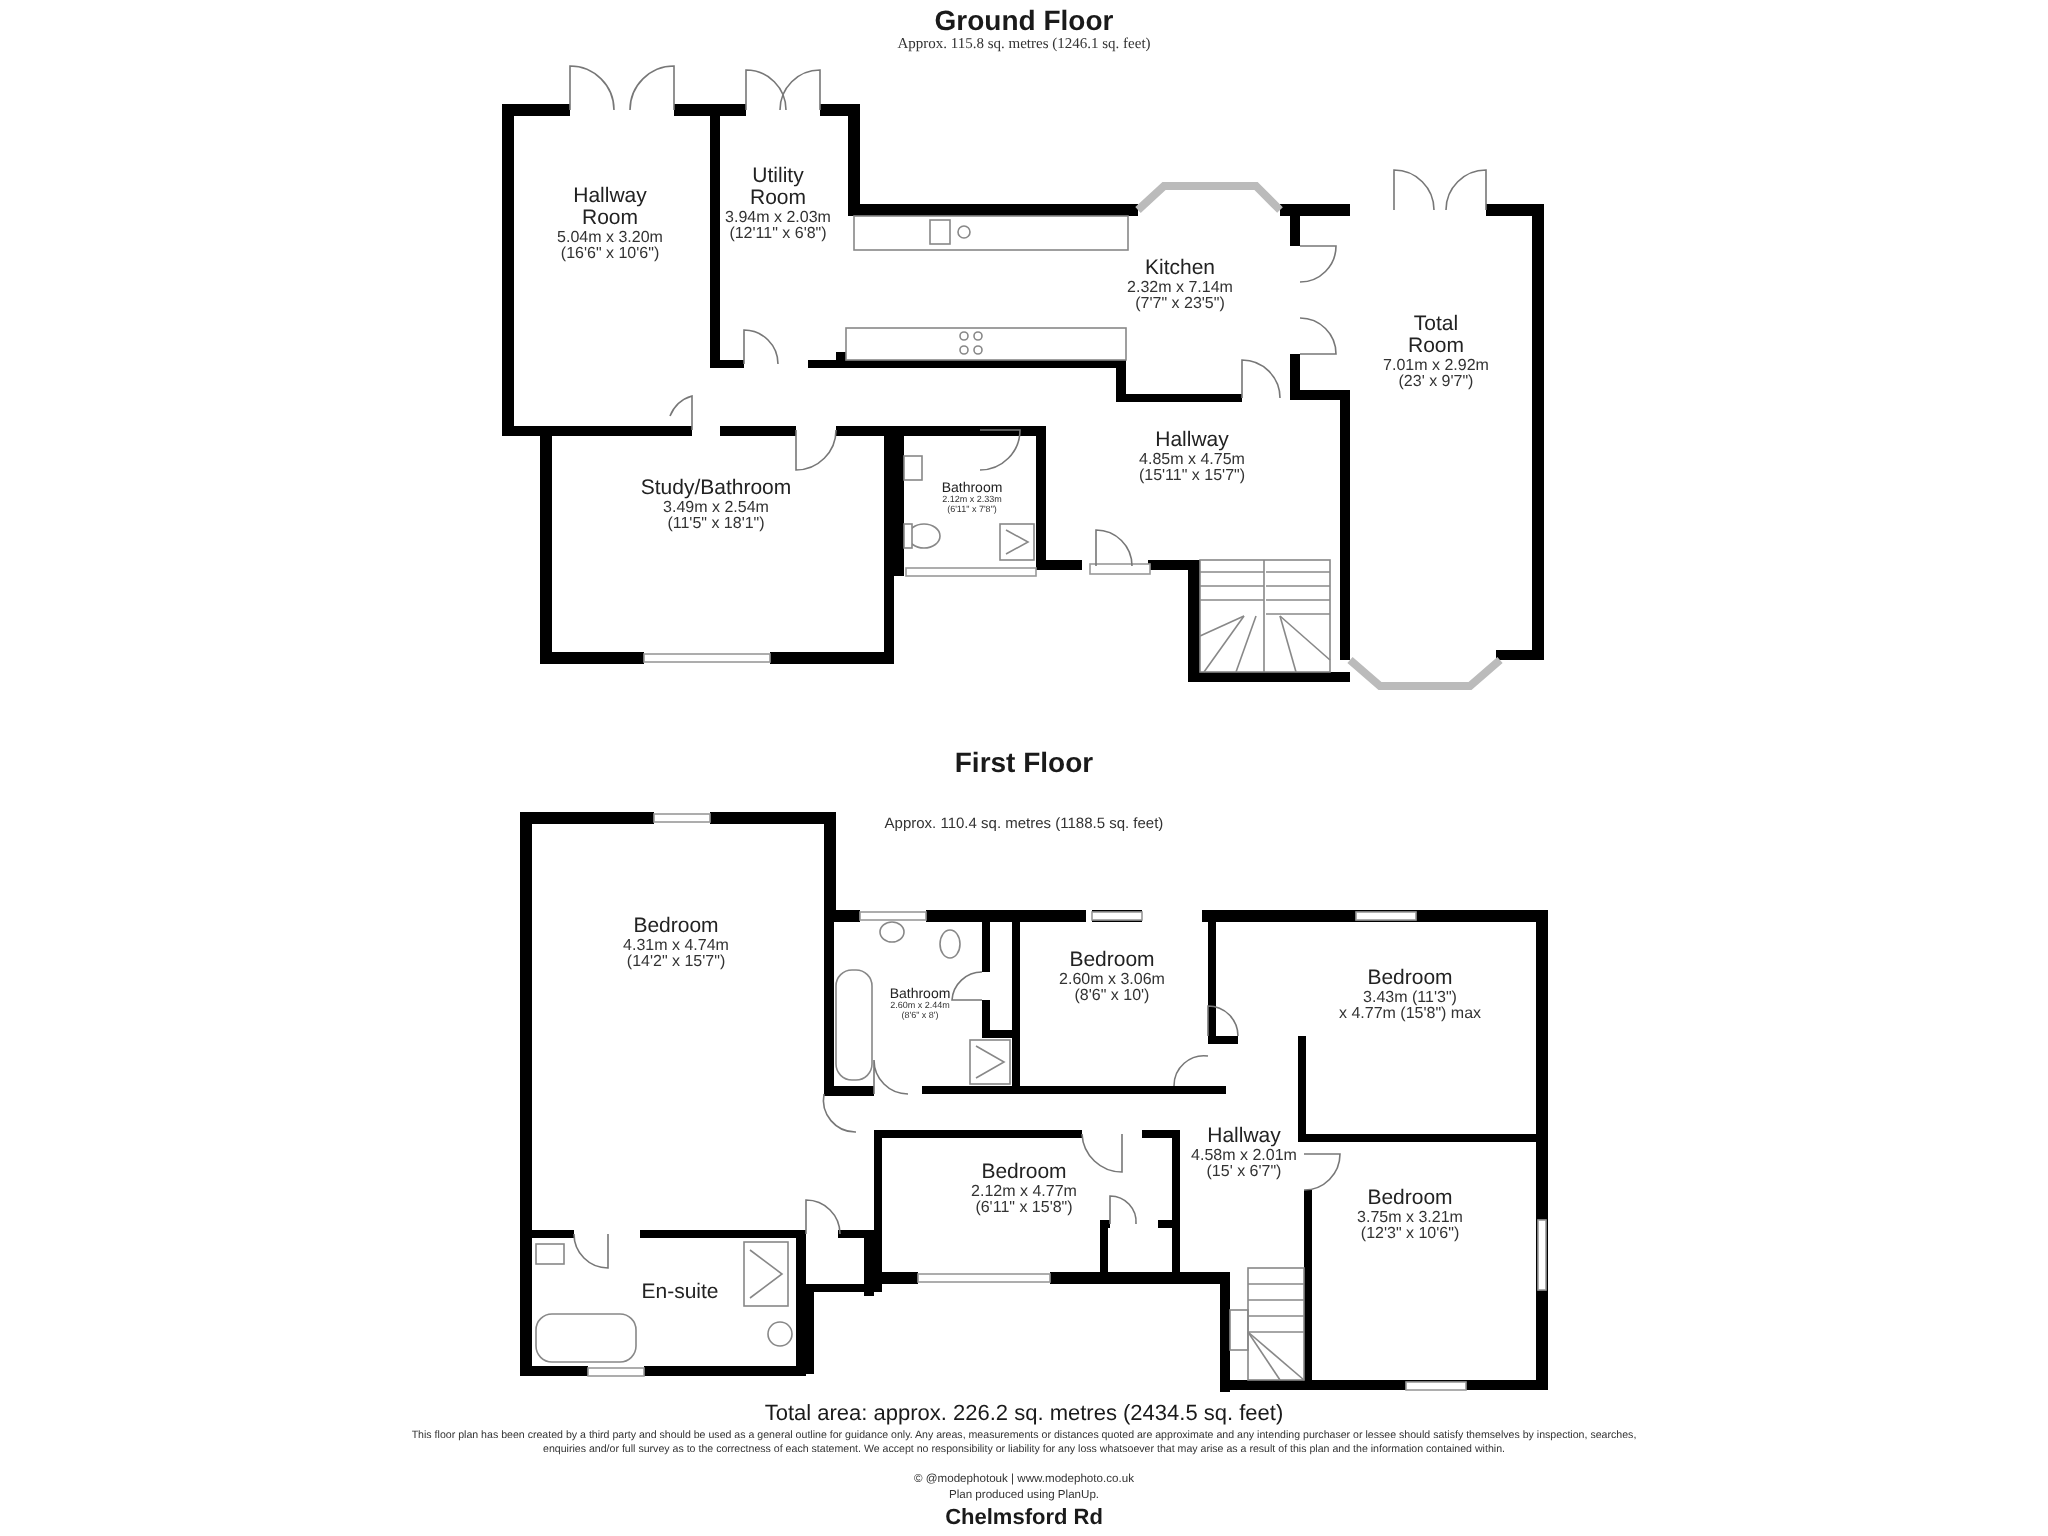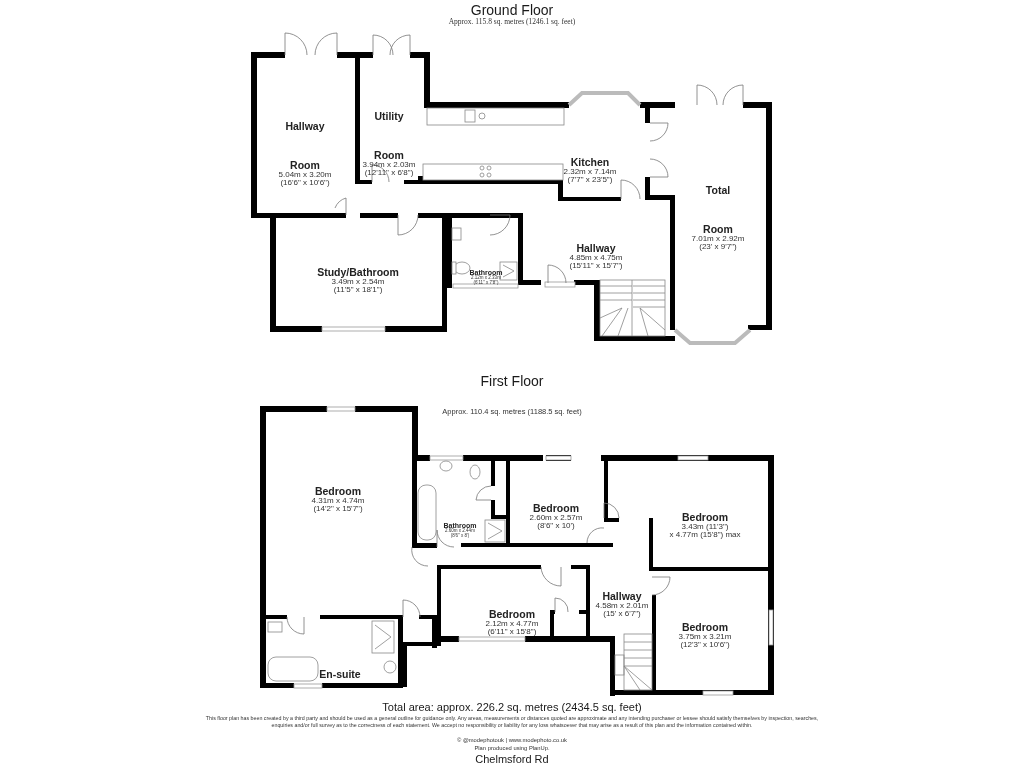--- a/index.html
+++ b/index.html
@@ -1,34 +1,34 @@
 <!DOCTYPE html>
 <html><head>
 <meta charset="utf-8">
 <style>
   html, body { margin: 0; padding: 0; background: #ffffff; }
   body { width: 1024px; height: 768px; position: relative; overflow: hidden; font-family: "Liberation Sans", sans-serif; color: #1a1a1a; }
   .abs { position: absolute; }
-  .floor-title { font-weight: normal; font-size: 14px; text-align: center; }
+  .floor-title { font-weight: bold; font-size: 14px; text-align: center; }
   .floor-sub { font-size: 7.5px; text-align: center; color: #333; }
   svg { position: absolute; left: 0; top: 0; }
   .wall { fill: #000; }
   .thin { stroke: #888; stroke-width: 0.8; fill: none; }
   .door { stroke: #777; stroke-width: 0.8; fill: none; }
   .win { fill: #fff; stroke: #999; stroke-width: 0.8; }
   .fixture { fill: #fff; stroke: #888; stroke-width: 0.8; }
   .room-label { position: absolute; text-align: center; line-height: 1.05; transform: translateX(-50%); white-space: nowrap; }
-  .rname { font-weight: bold; font-size: 10.5px; color: #222; margin-top: 28px; }
+  .rname { font-weight: normal; font-size: 10.5px; color: #222; }
   .rdim { font-size: 8px; color: #333; }
   .room-label.small .rname { font-size: 7px; }
   .room-label.small .rdim { font-size: 4.5px; }
   .footer-total { font-size: 11px; text-align: center; }
   .disclaimer { font-size: 5.3px; text-align: center; color: #333; line-height: 1.25; }
   .credit { font-size: 5.8px; text-align: center; color: #333; line-height: 1.3; }
-  .address { font-weight: normal; font-size: 11px; text-align: center; }
+  .address { font-weight: bold; font-size: 11px; text-align: center; }
 </style>
 </head>
 <body>
 
 <div class="abs floor-title" style="left:412px; top:2px; width:200px;">Ground Floor</div>
 <div class="abs floor-sub" style="left:412px; top:17px; width:200px;font-family:Liberation Serif, serif;">Approx. 115.8 sq. metres (1246.1 sq. feet)</div>
 
 <svg width="1024" height="768" viewBox="0 0 1024 768">
 
   <g>
@@ -282,21 +282,21 @@
   <div class="rdim">4.31m x 4.74m</div>
   <div class="rdim">(14'2" x 15'7")</div>
 </div>
 <div class="room-label small" style="left:460px; top:494px;">
   <div class="rname">Bathroom</div>
   <div class="rdim">2.60m x 2.44m</div>
   <div class="rdim">(8'6" x 8')</div>
 </div>
 <div class="room-label" style="left:556px; top:475px;">
   <div class="rname">Bedroom</div>
-  <div class="rdim">2.60m x 2.57m</div>
+  <div class="rdim">2.60m x 3.06m</div>
   <div class="rdim">(8'6" x 10')</div>
 </div>
 <div class="room-label" style="left:705px; top:484px;">
   <div class="rname">Bedroom</div>
   <div class="rdim">3.43m (11'3")</div>
   <div class="rdim">x 4.77m (15'8") max</div>
 </div>
 <div class="room-label" style="left:622px; top:563px;">
   <div class="rname">Hallway</div>
   <div class="rdim">4.58m x 2.01m</div>

